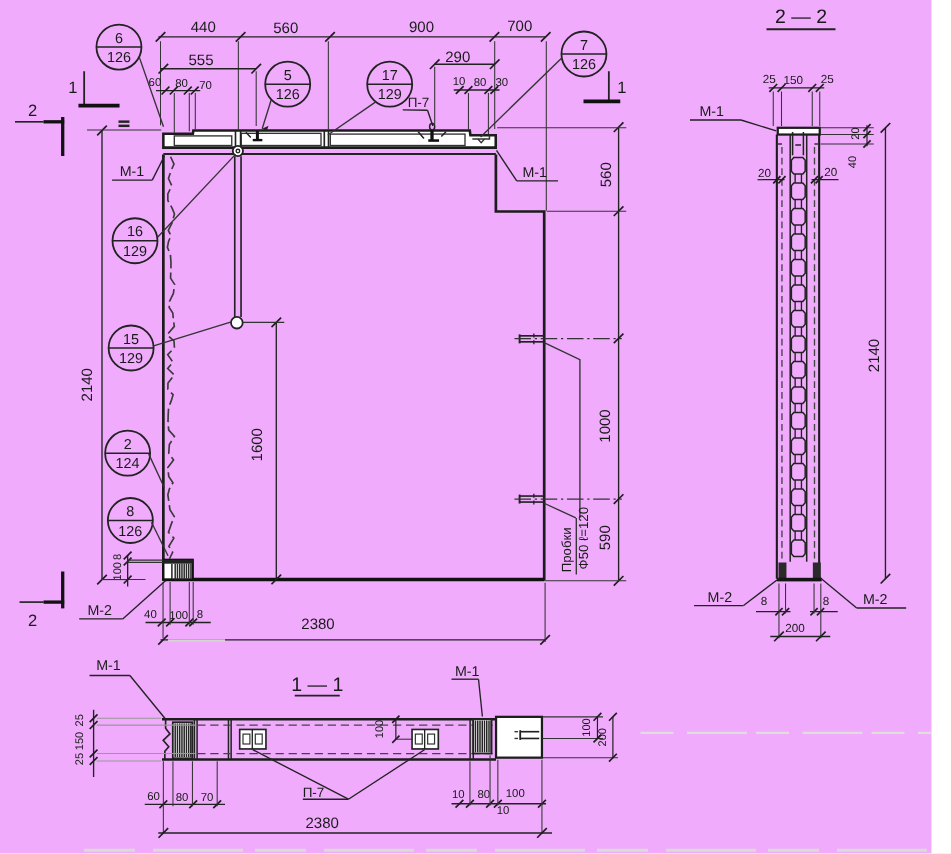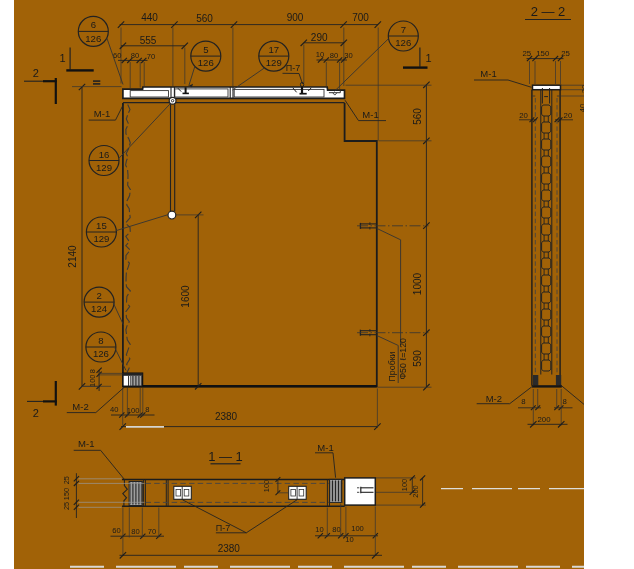--- a/index.html
+++ b/index.html
@@ -1,16 +1,16 @@
 <!DOCTYPE html>
 <html><head>
 <meta charset="utf-8">
 <style>
   html,body { margin:0; padding:0; background:#ffffff; }
-  #page { position:relative; width:570px; height:569px; background:#a16207; overflow:hidden;margin-left:14px; }
+  #page { position:relative; width:621px; height:569px; background:#f0abfc; overflow:hidden; }
   svg { position:absolute; left:0; top:0; }
   text { font-family:"Liberation Sans", sans-serif; fill:#1a1a1a; }
 </style>
 </head>
 <body>
 <div id="page">
 <svg width="634" height="569" viewBox="0 0 634 569">
 
 <g>
 

